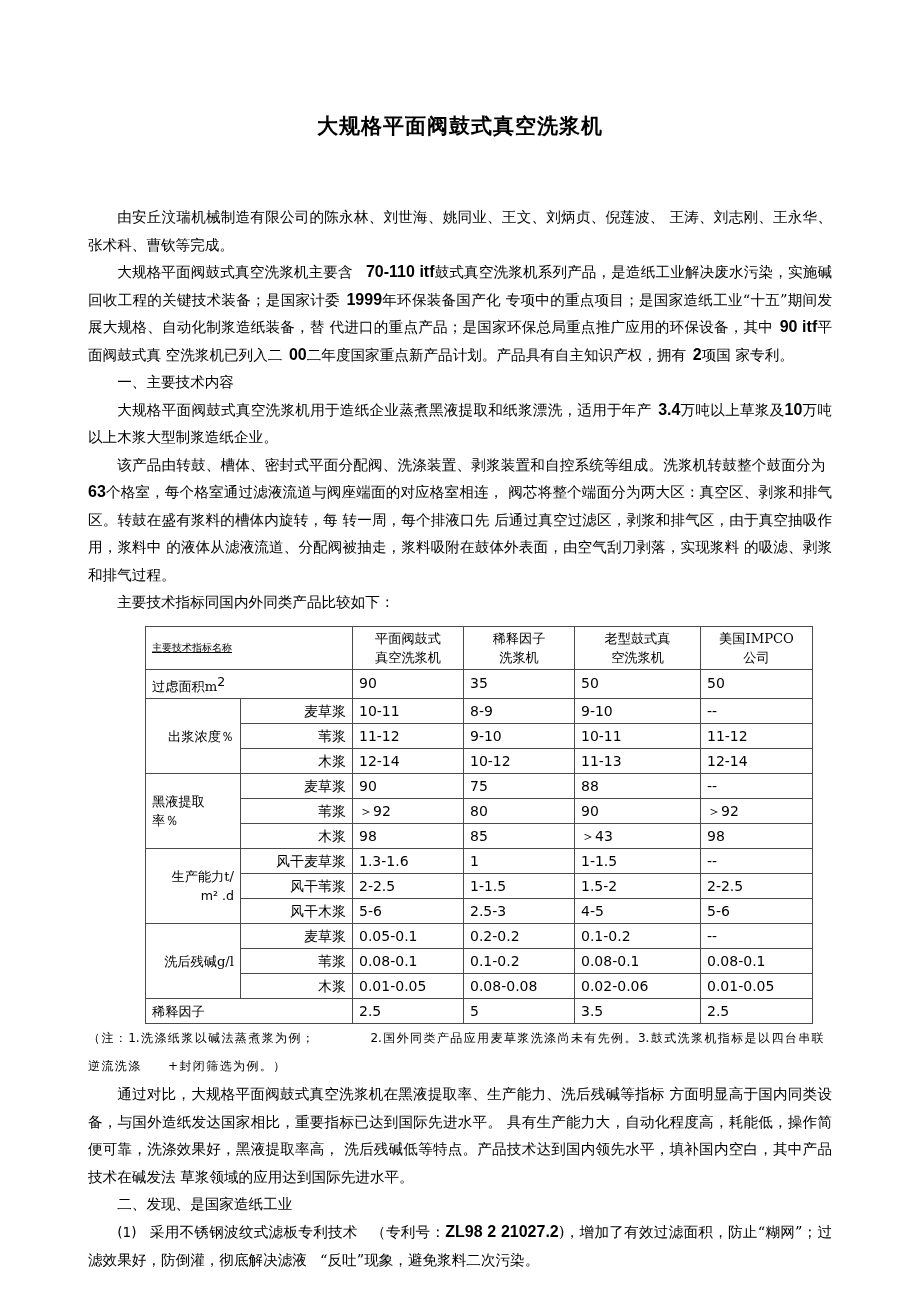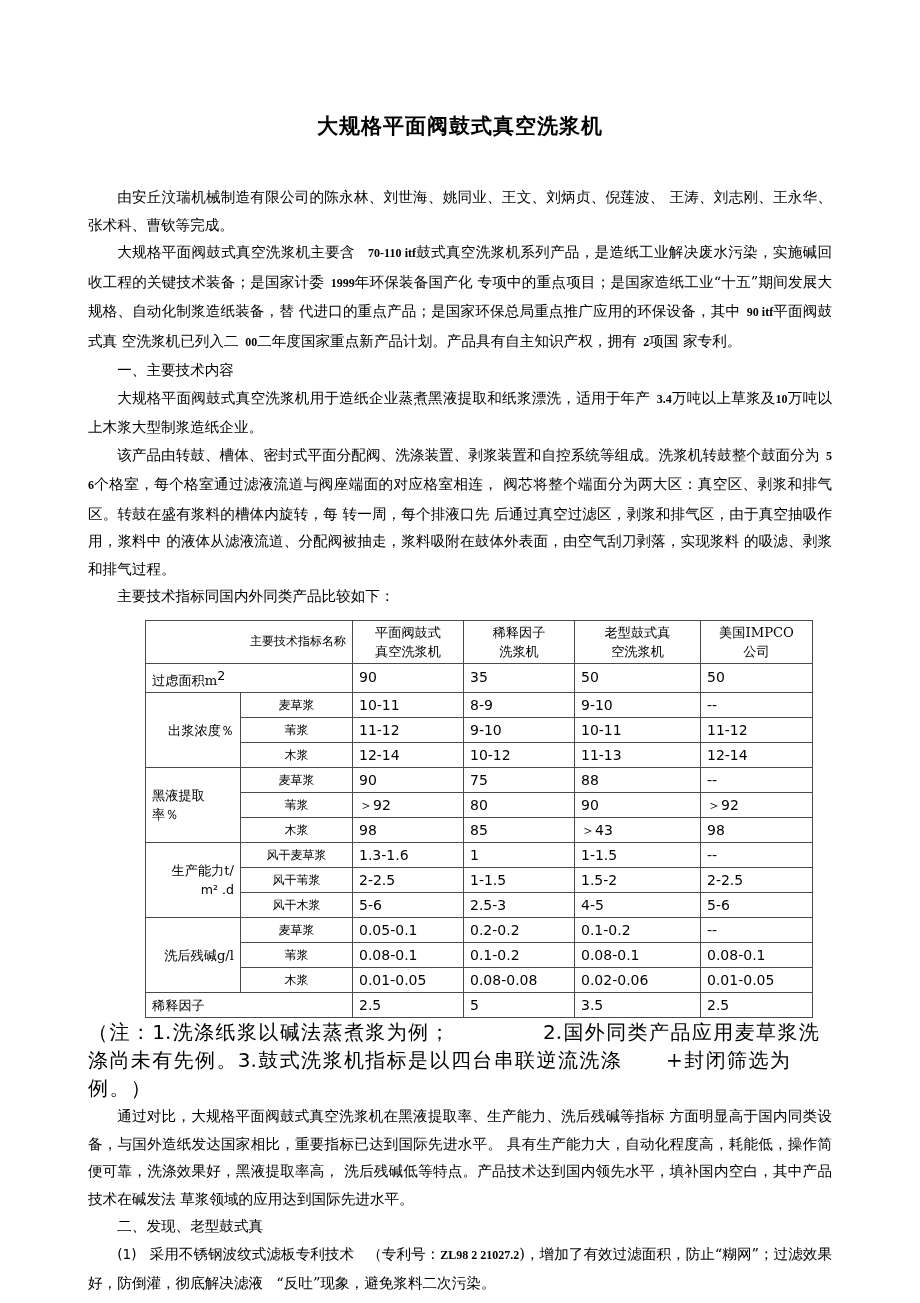--- a/index.html
+++ b/index.html
@@ -45,26 +45,26 @@
   .para {
     font-family: "DejaVu Serif", "Liberation Serif", serif;
     font-size: 14.6px;
     line-height: 27.5px;
     text-align: justify;
     text-justify: inter-ideograph;
     margin: 0;
     word-break: break-all;
   }
   .indent { text-indent: 2em; }
-  .gap-top-title { margin-top: 44px; }
+  .gap-top-title { margin-top: 64px; }
 
   
   .num {
-    font-family: Liberation Serif, serif;
-    font-size: 12px;
+    font-family: Liberation Sans, sans-serif;
+    font-size: 16px;
     font-weight: bold;
   }
   .numlt {
     font-family: "DejaVu Sans", "Liberation Sans", sans-serif;
     font-size: 13.6px;
   }
   .sp { display:inline-block; width: 0.9em; }
   .sp-sm { display:inline-block; width: 0.45em; }
 
   
@@ -81,61 +81,62 @@
     font-size: 13px;
   }
   table.spec td {
     border: 1px solid #4a4a4a;
     padding: 2px 6px;
     vertical-align: middle;
     line-height: 19px;
     height: 20px;
   }
   td.hdr-main {
-    text-align: right;
-    font-size: 12px;
+    text-align: left;
+    font-size: 10px;
     line-height: 26px;
     height: 56px;
+    text-decoration: underline;
   }
   td.hdr-col {
     text-align: center;
     font-size: 13.2px;
     line-height: 26px;
     height: 56px;
     padding-left: 8px;
   }
   td.rowlabel-center {
     font-size: 13.2px;
   }
   td.grouplabel {
     text-align: right;
     font-size: 13.2px;
     padding-left: 4px;
     line-height: 23px;
   }
   td.sublabel {
-    text-align: center;
-    font-size: 12px;
+    text-align: right;
+    font-size: 14px;
     padding-left: 6px;
   }
   td.val {
     text-align: left;
     font-family: "DejaVu Sans", "Liberation Sans", sans-serif;
     font-size: 14px;
   }
   .sans {
     font-family: "DejaVu Sans", "Liberation Sans", sans-serif;
     font-size: 12.6px;
   }
   sup { font-size: 0.66em; vertical-align: super; }
 
   
   .footnote {
     font-family: "DejaVu Serif", "Liberation Serif", serif;
-    font-size: 20px;
+    font-size: 12px;
     line-height: 28px;
     margin: 0;
     letter-spacing: 1.4px;
   }
   .footnote .n {
     font-family: "DejaVu Sans", "Liberation Sans", sans-serif;
     letter-spacing: 0;
   }
   .wide-gap { display:inline-block; width: 4.6em; }
   .mid-gap { display:inline-block; width: 2.2em; }
@@ -149,21 +150,21 @@
     <h1 class="doc-title">大规格平面阀鼓式真空洗浆机</h1>
 
     <p class="para indent gap-top-title">由安丘汶瑞机械制造有限公司的陈永林、刘世海、姚同业、王文、刘炳贞、倪莲波、 王涛、刘志刚、王永华、张术科、曹钦等完成。</p>
 
     <p class="para indent"><span>大规格平面阀鼓式真空洗浆机主要含</span><span class="sp"></span><span class="num">70-110 itf</span><span>鼓式真空洗浆机系列产品，是造纸工业解决废水污染，实施碱回收工程的关键技术装备；是国家计委</span><span class="sp-sm"></span><span class="num">1999</span><span>年环保装备国产化 专项中的重点项目；是国家造纸工业“十五”期间发展大规格、自动化制浆造纸装备，替 代进口的重点产品；是国家环保总局重点推广应用的环保设备，其中</span><span class="sp-sm"></span><span class="num">90 itf</span><span>平面阀鼓式真 空洗浆机已列入二</span><span class="sp-sm"></span><span class="num">00</span><span>二年度国家重点新产品计划。产品具有自主知识产权，拥有</span><span class="sp-sm"></span><span class="num">2</span><span>项国 家专利。</span></p>
 
     <p class="para indent">一、主要技术内容</p>
 
     <p class="para indent"><span>大规格平面阀鼓式真空洗浆机用于造纸企业蒸煮黑液提取和纸浆漂洗，适用于年产</span><span class="sp-sm"></span><span class="num">3.4</span><span>万吨以上草浆及</span><span class="num">10</span><span>万吨以上木浆大型制浆造纸企业。</span></p>
 
-    <p class="para indent"><span>该产品由转鼓、槽体、密封式平面分配阀、洗涤装置、剥浆装置和自控系统等组成。洗浆机转鼓整个鼓面分为</span><span class="sp-sm"></span><span class="num">56</span><span>个格室，每个格室通过滤液流道与阀座端面的对应格室相连， 阀芯将整个端面分为两大区：真空区、剥浆和排气区。转鼓在盛有浆料的槽体内旋转，每 转一周，每个排液口先 后通过真空过滤区，剥浆和排气区，由于真空抽吸作用，浆料中 的液体从滤液流道、分配阀被抽走，浆料吸附在鼓体外表面，由空气刮刀剥落，实现浆料 的吸滤、剥浆和排气过程。</span></p>
+    <p class="para indent"><span>该产品由转鼓、槽体、密封式平面分配阀、洗涤装置、剥浆装置和自控系统等组成。洗浆机转鼓整个鼓面分为</span><span class="sp-sm"></span><span class="num">63</span><span>个格室，每个格室通过滤液流道与阀座端面的对应格室相连， 阀芯将整个端面分为两大区：真空区、剥浆和排气区。转鼓在盛有浆料的槽体内旋转，每 转一周，每个排液口先 后通过真空过滤区，剥浆和排气区，由于真空抽吸作用，浆料中 的液体从滤液流道、分配阀被抽走，浆料吸附在鼓体外表面，由空气刮刀剥落，实现浆料 的吸滤、剥浆和排气过程。</span></p>
 
     <p class="para indent">主要技术指标同国内外同类产品比较如下：</p>
 
     <div class="table-wrap">
       <table class="spec">
         <colgroup>
           <col style="width:95px">
           <col style="width:112px">
           <col style="width:111px">
           <col style="width:111px">
@@ -299,18 +300,18 @@
             <td class="val">2.5</td>
           </tr>
         </tbody>
       </table>
     </div>
 
     <p class="footnote"><span>（注：</span><span class="n">1</span><span>.洗涤纸浆以碱法蒸煮浆为例；</span><span class="wide-gap"></span><span class="n">2</span><span>.国外同类产品应用麦草浆洗涤尚未有先例。</span><span class="n">3</span><span>.鼓式洗浆机指标是以四台串联逆流洗涤</span><span class="mid-gap"></span><span>+封闭筛选为例。）</span></p>
 
     <p class="para indent">通过对比，大规格平面阀鼓式真空洗浆机在黑液提取率、生产能力、洗后残碱等指标 方面明显高于国内同类设备，与国外造纸发达国家相比，重要指标已达到国际先进水平。 具有生产能力大，自动化程度高，耗能低，操作简便可靠，洗涤效果好，黑液提取率高， 洗后残碱低等特点。产品技术达到国内领先水平，填补国内空白，其中产品技术在碱发法 草浆领域的应用达到国际先进水平。</p>
 
-    <p class="para indent">二、发现、老型鼓式真</p>
+    <p class="para indent">二、发现、是国家造纸工业</p>
 
     <p class="para indent"><span class="numlt">(1)</span><span class="sp"></span><span>采用不锈钢波纹式滤板专利技术</span><span class="sp"></span><span>（专利号：</span><span class="num">ZL98 2 21027.2</span><span>)，增加了有效过滤面积，防止“糊网”；过滤效果好，防倒灌，彻底解决滤液</span><span class="sp"></span><span>“反吐”现象，避免浆料二次污染。</span></p>
 
   </div>
 </div>
 
 </body></html>

